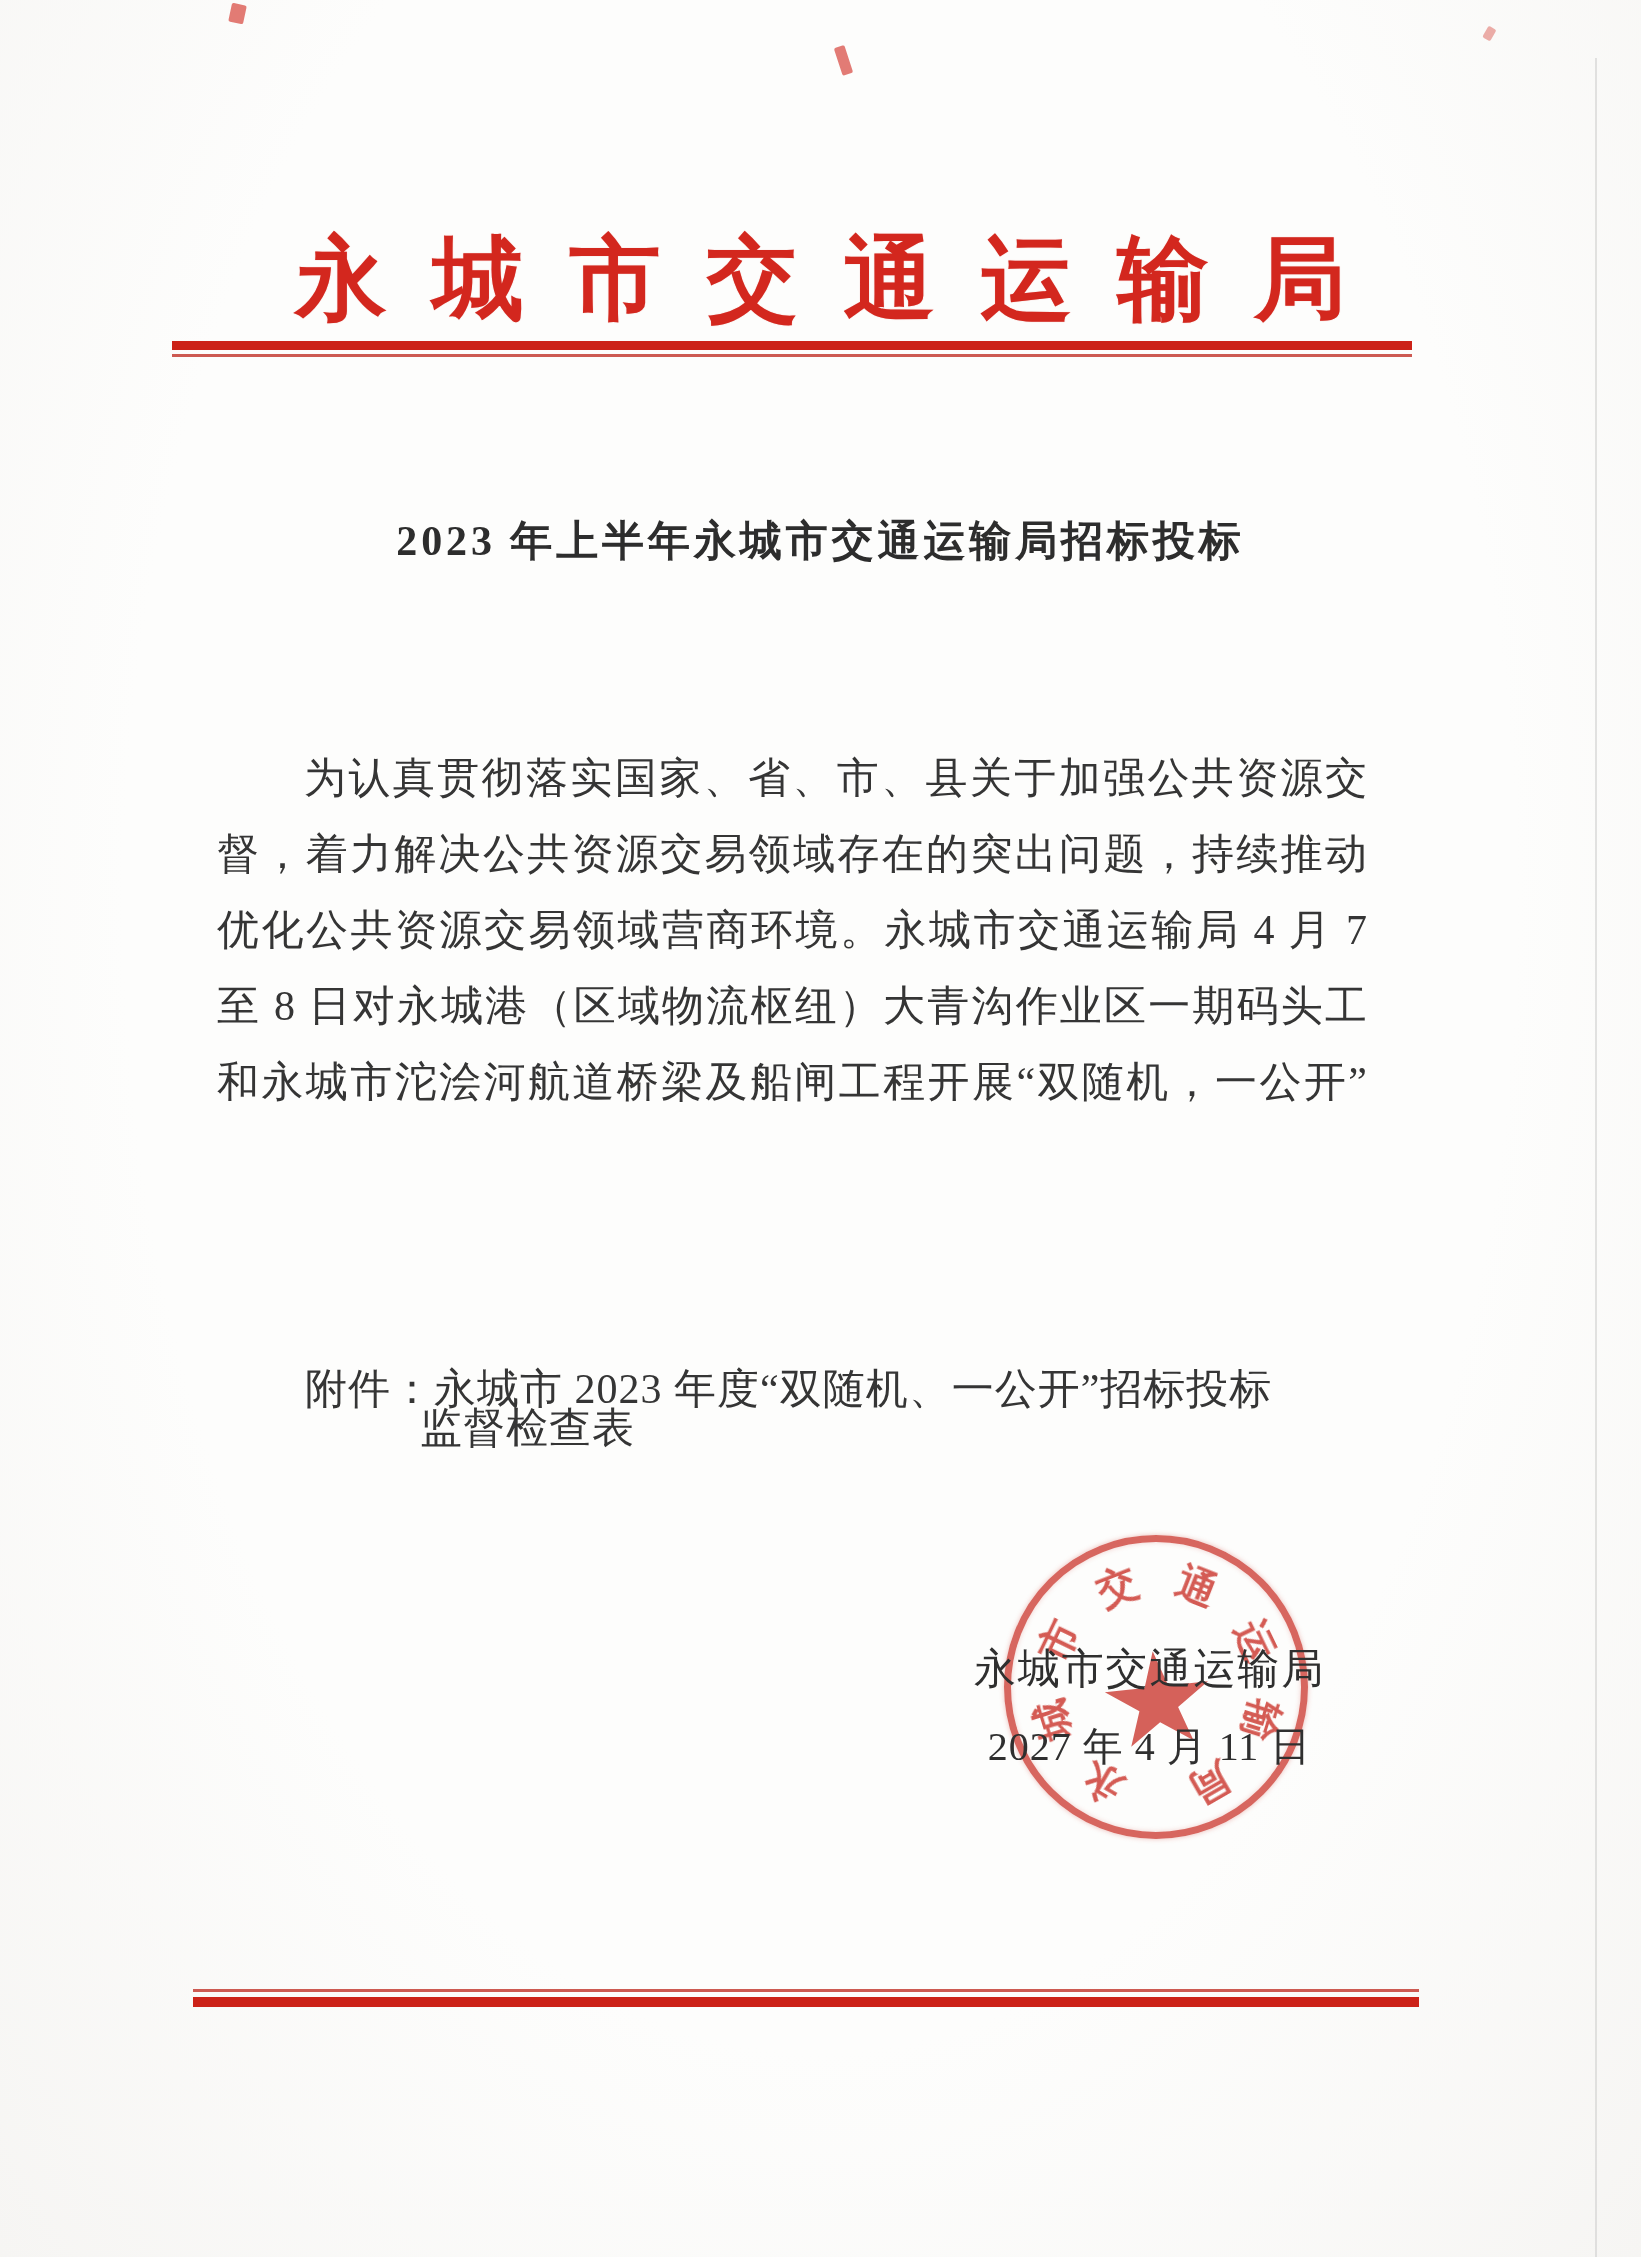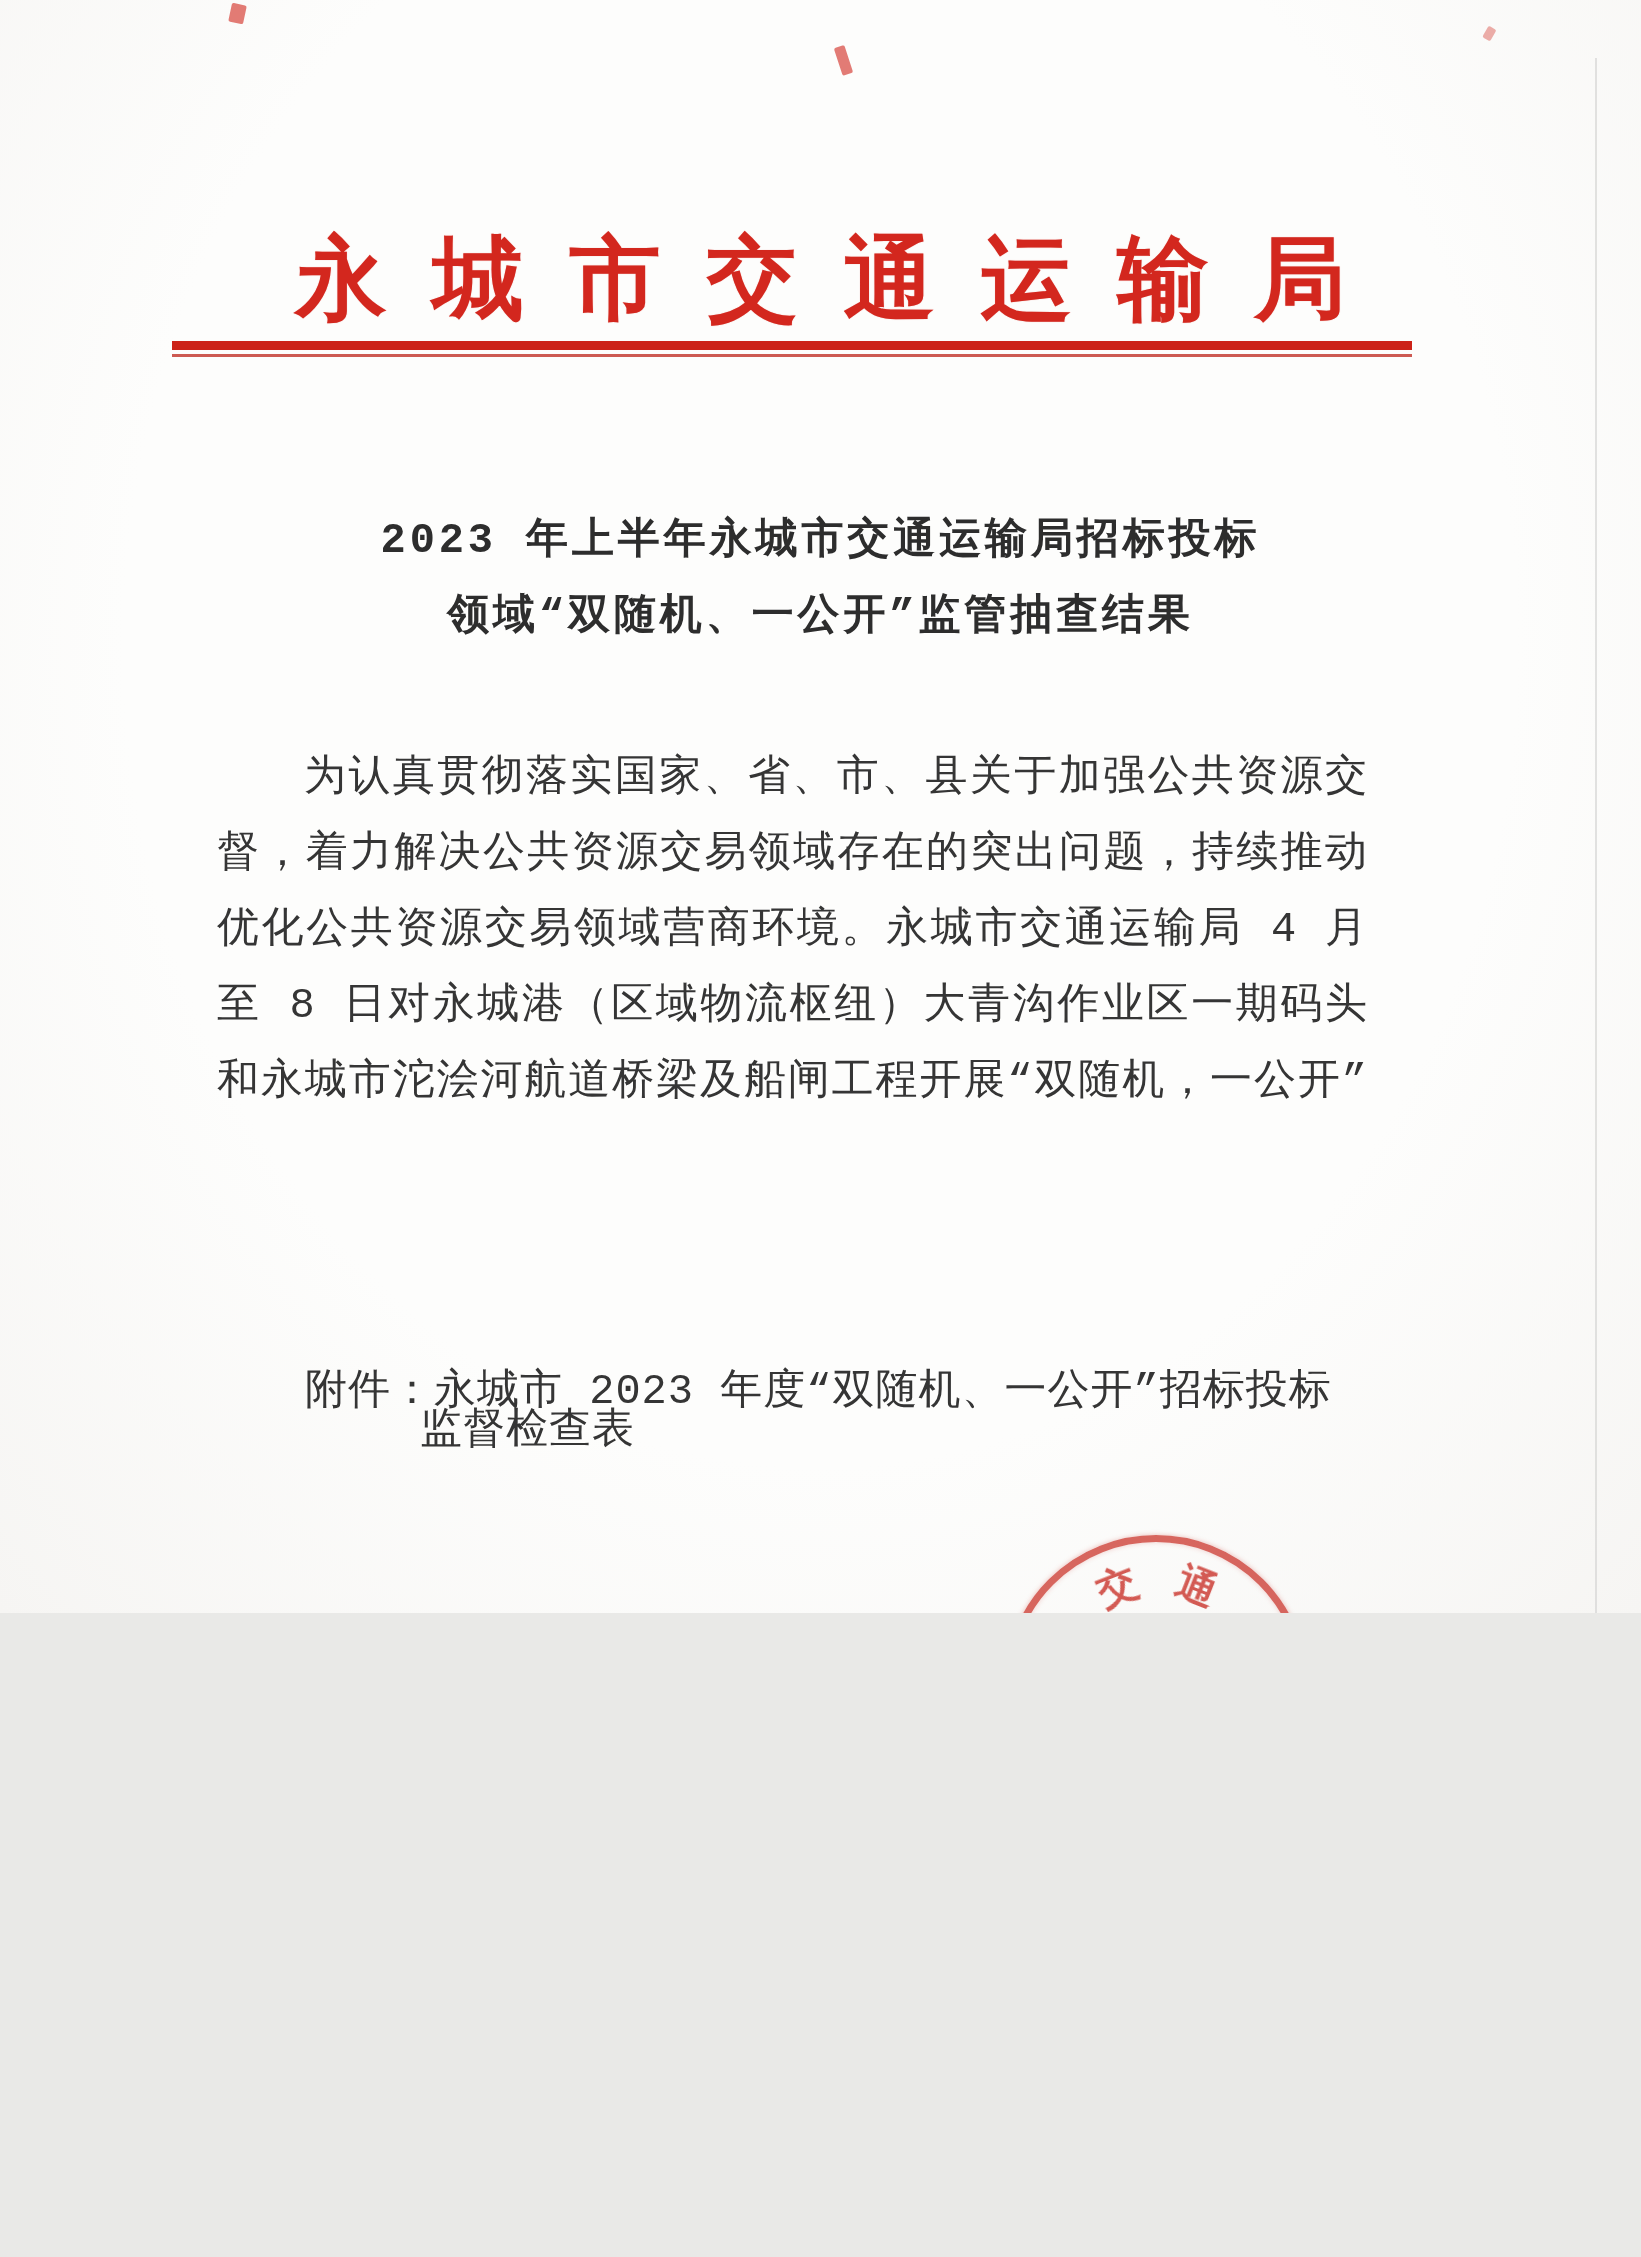--- a/index.html
+++ b/index.html
@@ -1,23 +1,23 @@
 <!DOCTYPE html>
 <html><head>
 <meta charset="utf-8">
 <style>
   html,body{margin:0;padding:0;background:#e9e9e7;}
   .page{
     position:relative;
-    width:1641px;height:1613px;
+    width:1641px;height:2257px;
     margin:0 auto;
     background:
       radial-gradient(ellipse at 50% 40%, #fdfdfc 60%, #f6f5f3 100%);
     overflow:hidden;
-    font-family:Liberation Mono, monospace;
+    font-family:Liberation Serif, serif;
   }
   
   .paper-edge{position:absolute;left:1595px;top:58px;width:1.9px;height:2199px;background:#d6d6d4;opacity:.7;}
   .speck{position:absolute;background:#d4362c;opacity:.65;border-radius:1.9px;}
   .speck1{left:230px;top:3.9px;width:14.5px;height:19.3px;transform:rotate(12deg);}
   .speck2{left:838px;top:46px;width:10.6px;height:29px;transform:rotate(-18deg);}
   .speck3{left:1485px;top:27px;width:8.7px;height:12.6px;transform:rotate(30deg);opacity:.4;}
 
   
   .org-header{
@@ -93,21 +93,20 @@
   <div class="speck speck1"></div>
   <div class="speck speck2"></div>
   <div class="speck speck3"></div>
 
   <div class="org-header">永城市交通运输局</div>
   <div class="rule-top-thick"></div>
   <div class="rule-top-thin"></div>
 
   <div class="doc-title">
     <div>2023 年上半年永城市交通运输局招标投标</div>
-    <div>领域“双随机、一公开”监管抽查结果</div>
   </div>
 
   <div class="body-block">
     <div class="body-line jline indent2">为认真贯彻落实国家、省、市、县关于加强公共资源交易</div>
     <div class="body-line jline">督，着力解决公共资源交易领域存在的突出问题，持续推动和</div>
     <div class="body-line jline">优化公共资源交易领域营商环境。永城市交通运输局 4 月 7 日</div>
     <div class="body-line jline">至 8 日对永城港（区域物流枢纽）大青沟作业区一期码头工程</div>
     <div class="body-line jline">和永城市沱浍河航道桥梁及船闸工程开展“双随机，一公开”</div>
   </div>
 

